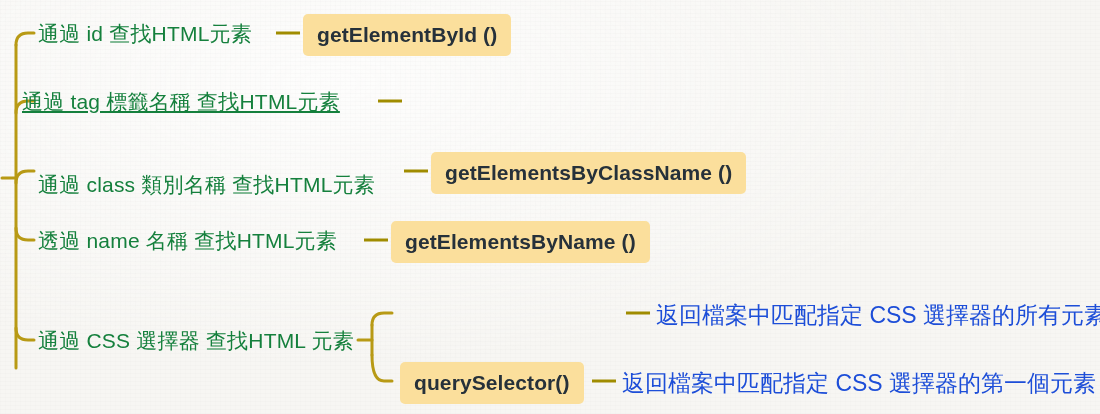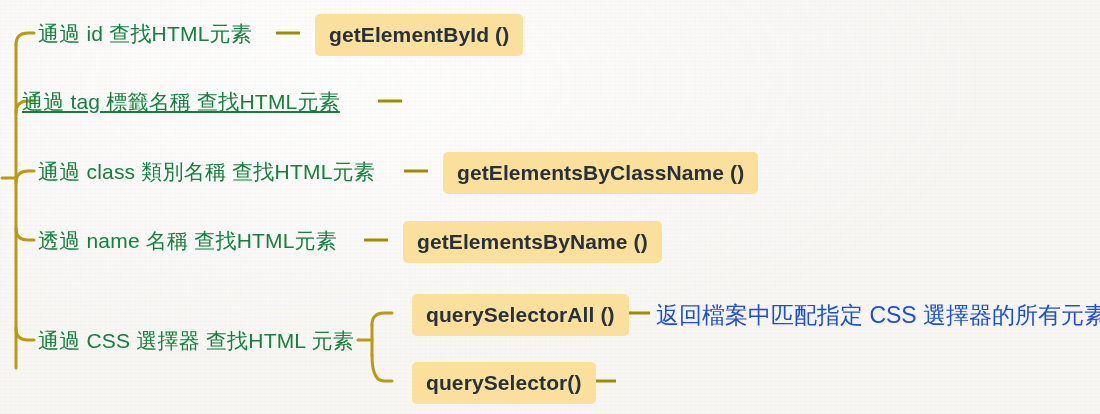--- a/index.html
+++ b/index.html
@@ -49,21 +49,20 @@
     position: absolute;
     background: #fbdf9c;
     color: #26313a;
     font-size: 21px;
     line-height: 1;
     white-space: nowrap;
     padding: 10px 14px 11px 14px;
     border-radius: 5px;
     font-weight: 700;
     letter-spacing: .1px;
-    margin-left: 12px;
   }
   .desc-label {
     position: absolute;
     color: #1d4ed8;
     font-size: 23px;
     line-height: 1;
     white-space: nowrap;
   }
 </style>
 </head>
@@ -102,26 +101,26 @@
       <path d="M 626 313 L 650 313"></path>
       <path d="M 592 381 L 616 381"></path>
     </g>
   </svg>
 
   <div class="node-label" style="left:38px; top:23px;">通過 id 查找HTML元素</div>
   <div class="pill" style="left:303px; top:14px;">getElementById ()</div>
 
   <div class="node-label" style="left:22px; top:91px;text-decoration:underline;">通過 tag 標籤名稱 查找HTML元素</div>
 
-  <div class="node-label" style="left:38px; top:161px;">通過 class 類別名稱 查找HTML元素</div>
+  <div class="node-label" style="left:38px; top:174px;">通過 class 類別名稱 查找HTML元素</div>
   <div class="pill" style="left:431px; top:152px;">getElementsByClassName ()</div>
 
   <div class="node-label" style="left:38px; top:230px;">透過 name 名稱 查找HTML元素</div>
   <div class="pill" style="left:391px; top:221px;">getElementsByName ()</div>
 
   <div class="node-label" style="left:38px; top:330px;">通過 CSS 選擇器 查找HTML 元素</div>
 
-  <div class="pill" style="left:400px; top:294px;">querySelectorAll ()</div>
   <div class="desc-label" style="left:656px; top:304px;">返回檔案中匹配指定 CSS 選擇器的所有元素</div>
 
   <div class="pill" style="left:400px; top:362px;">querySelector()</div>
+  <div class="desc-label" style="left:622px; top:372px;">返回檔案中匹配指定 CSS 選擇器的第一個元素</div>
 
 </div>
 
 </body></html>

